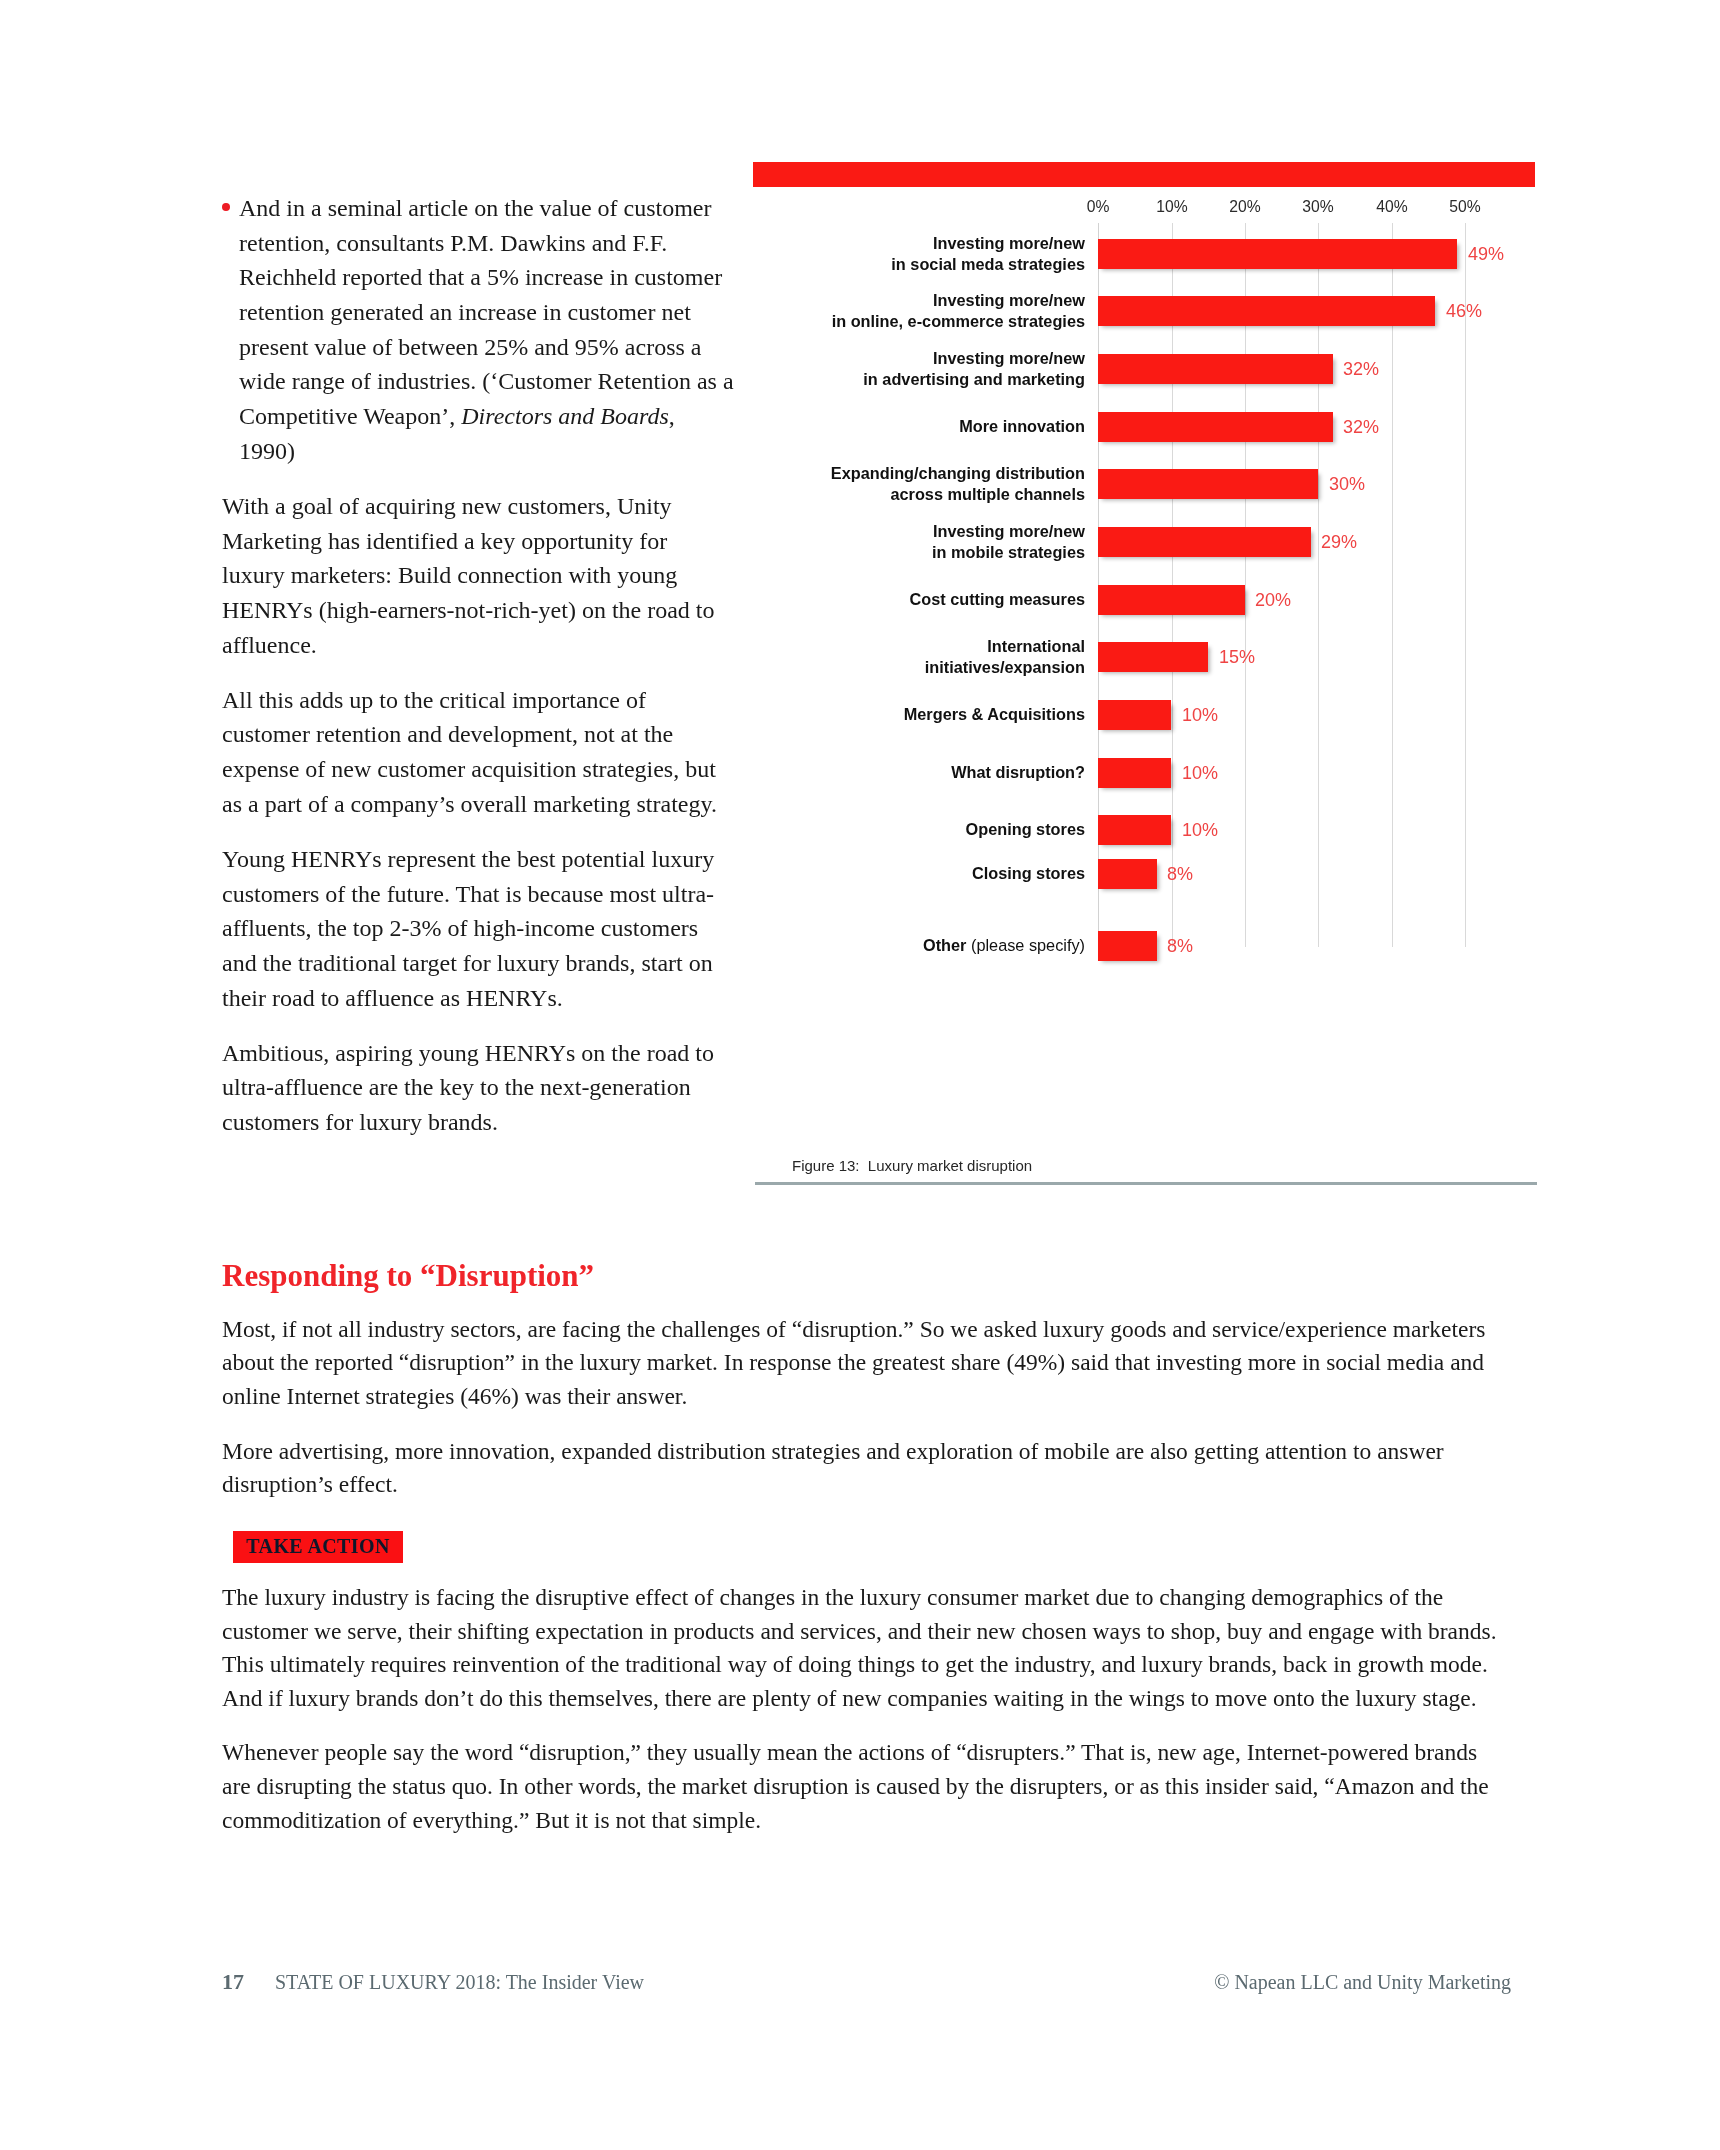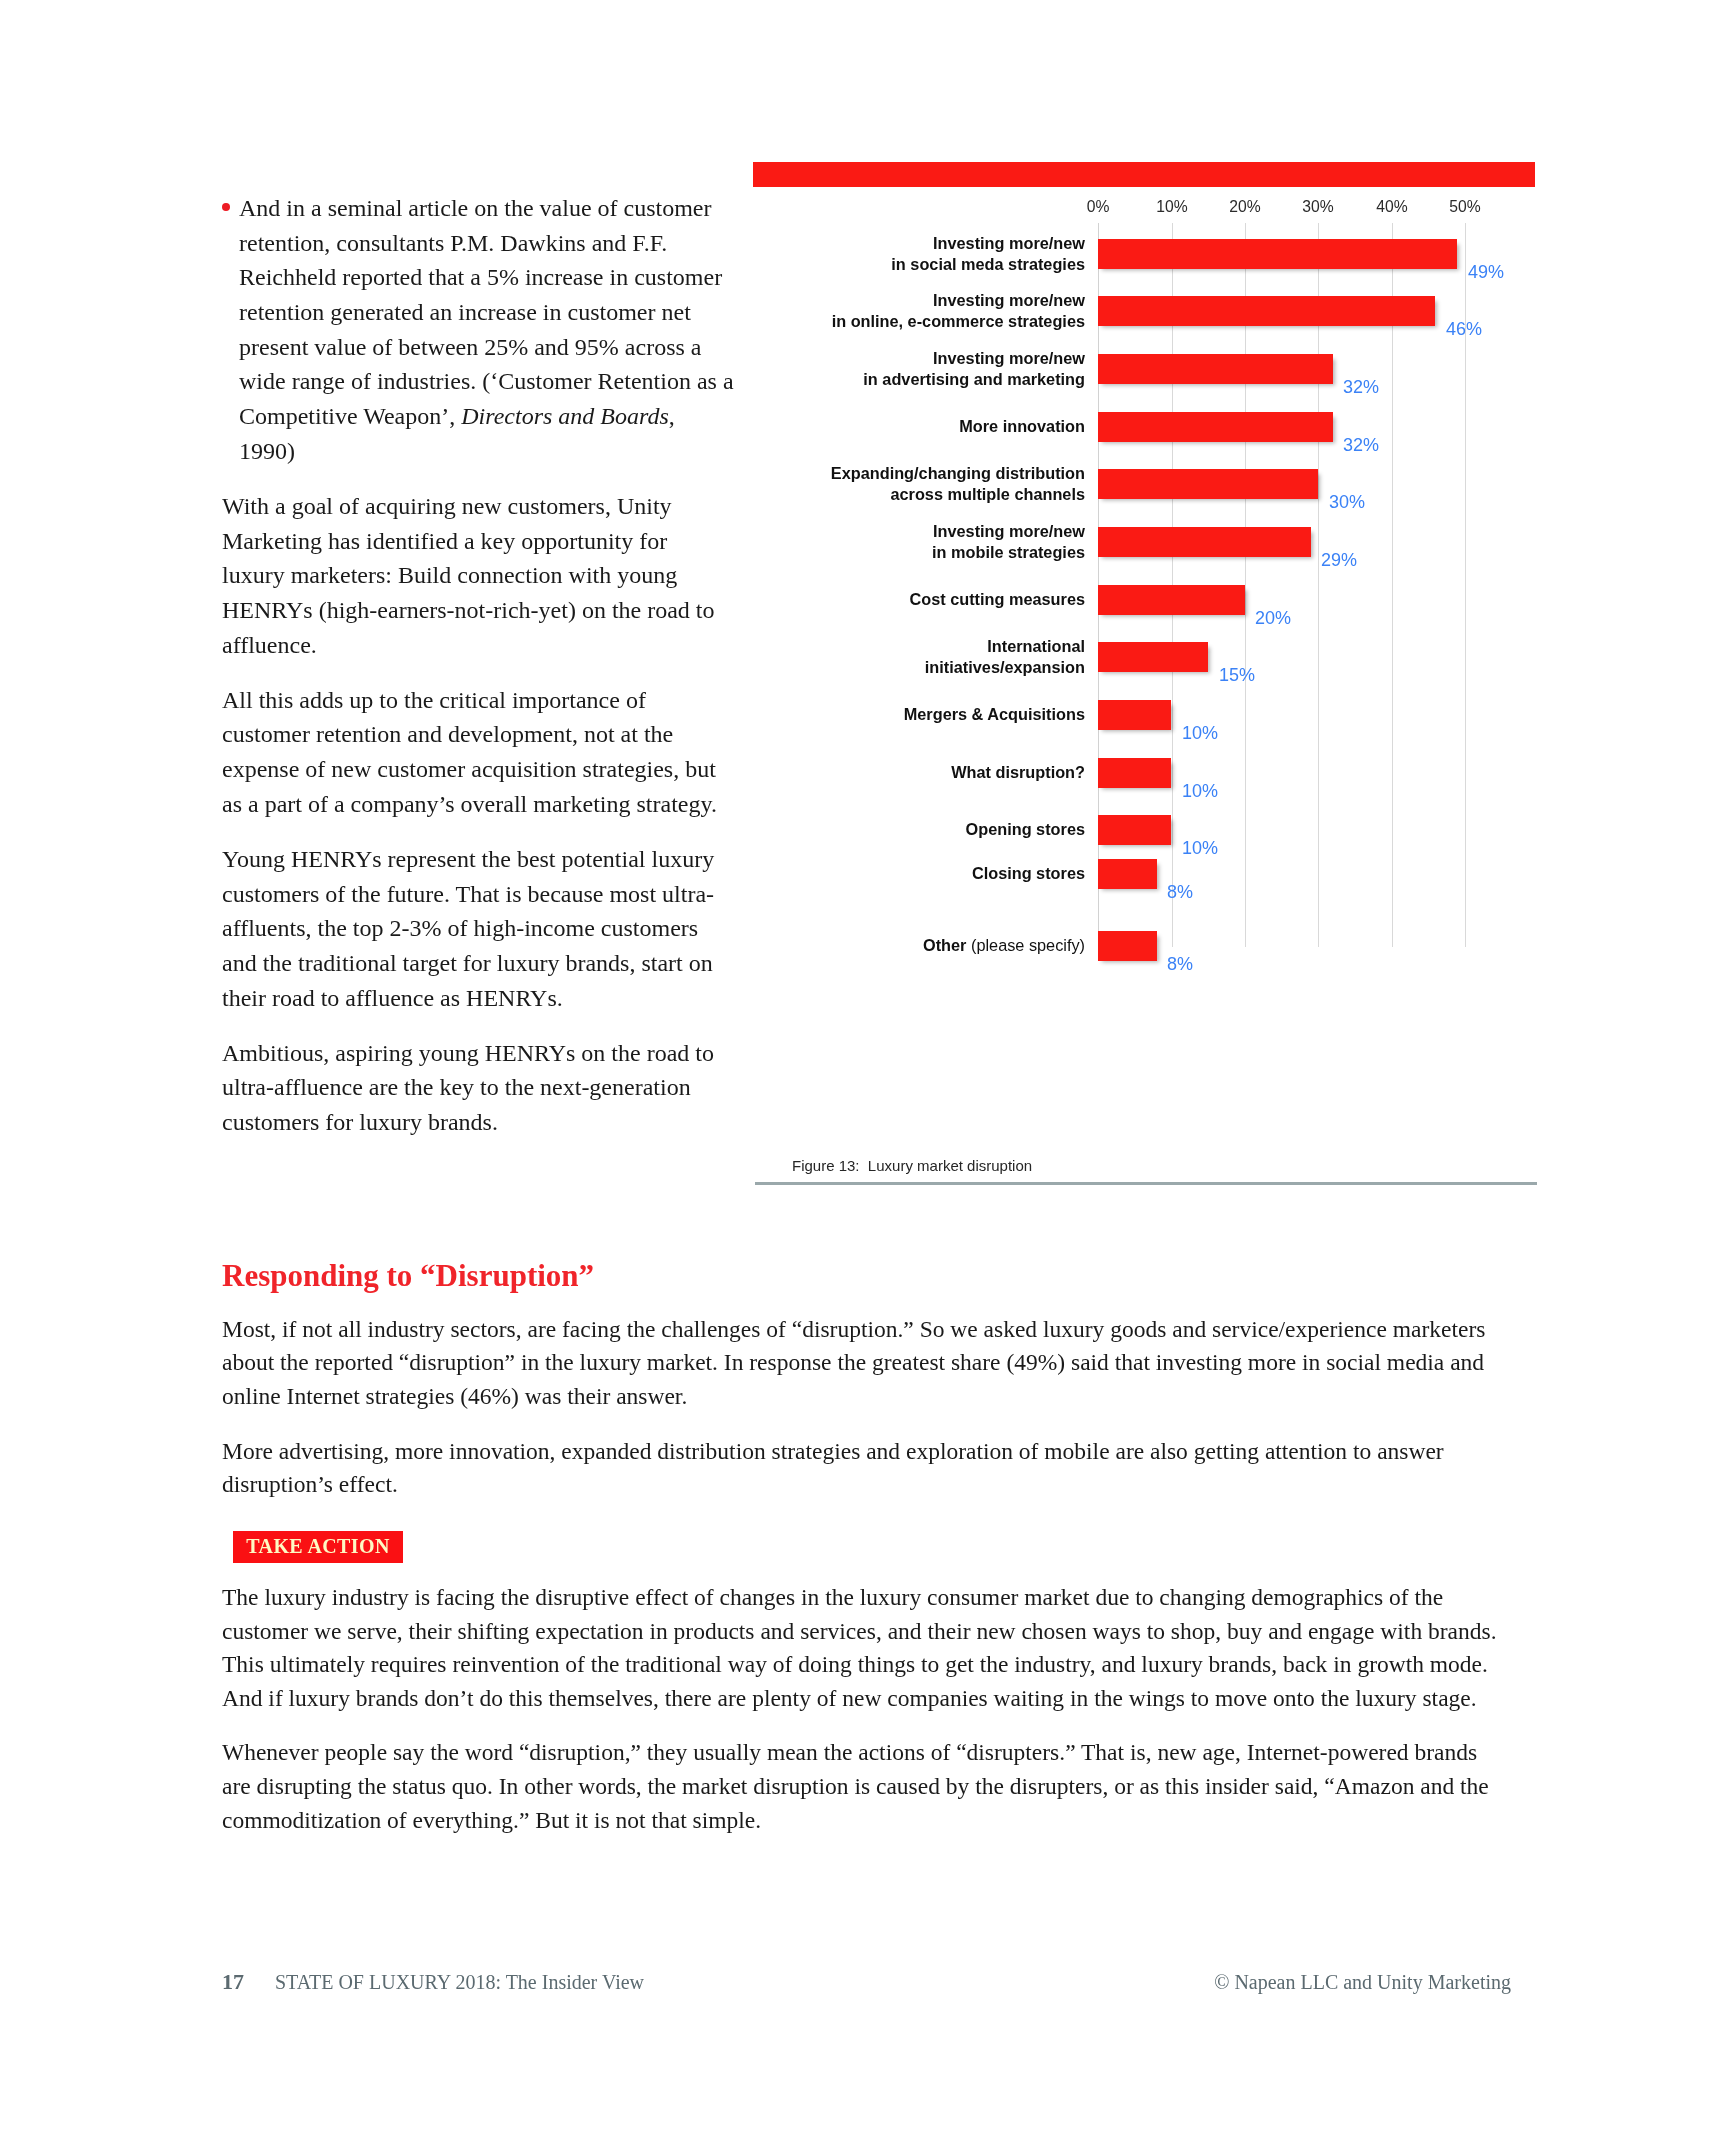--- a/index.html
+++ b/index.html
@@ -117,23 +117,22 @@
     transform:translateY(-50%);
     height:30px;
     background:#fa1a14;
     box-shadow:3px 3.6px 4.2px -1.2px rgba(0,0,0,0.30);
   }
   .bar-value {
     position:absolute;
     top:50%;
     transform:translateY(-50%);
     font-size:18px;
-    color:#3b82f6;
+    color:#ef4444;
     white-space:nowrap;
-    margin-top:18px;
   }
 
   
   #fig-caption {
     position:absolute;
     left:792px; top:1157px;
     font-family:"Liberation Sans", sans-serif;
     font-size:15px;
     color:#262626;
     white-space:pre;
@@ -161,21 +160,21 @@
   .wide-p {
     font-family:"Liberation Serif", serif;
     font-size:23.5px;
     line-height:1.44;
     color:#1a1a1a;
     margin:0 0 20.5px 0;
   }
   #take-action {
     display:inline-block;
     background:#fa1013;
-    color:#fef9c3;
+    color:#0f172a;
     font-family:"Liberation Serif", serif;
     font-weight:bold;
     font-size:20px;
     letter-spacing:0.4px;
     padding:3.6px 13.3px 4.8px 13.3px;
     margin:8.5px 0 18px 11px;
   }
 
   
   #footer {

